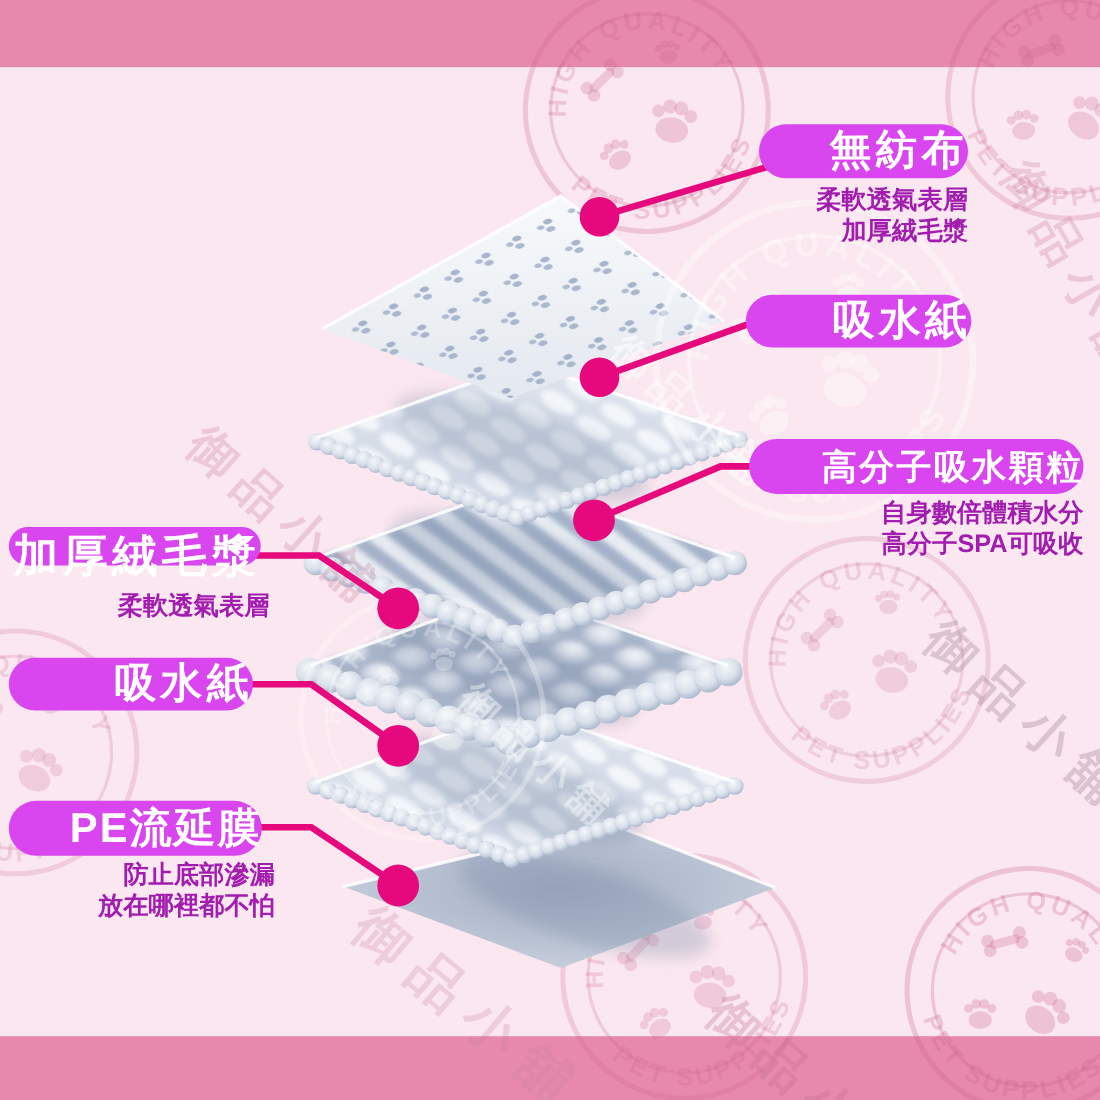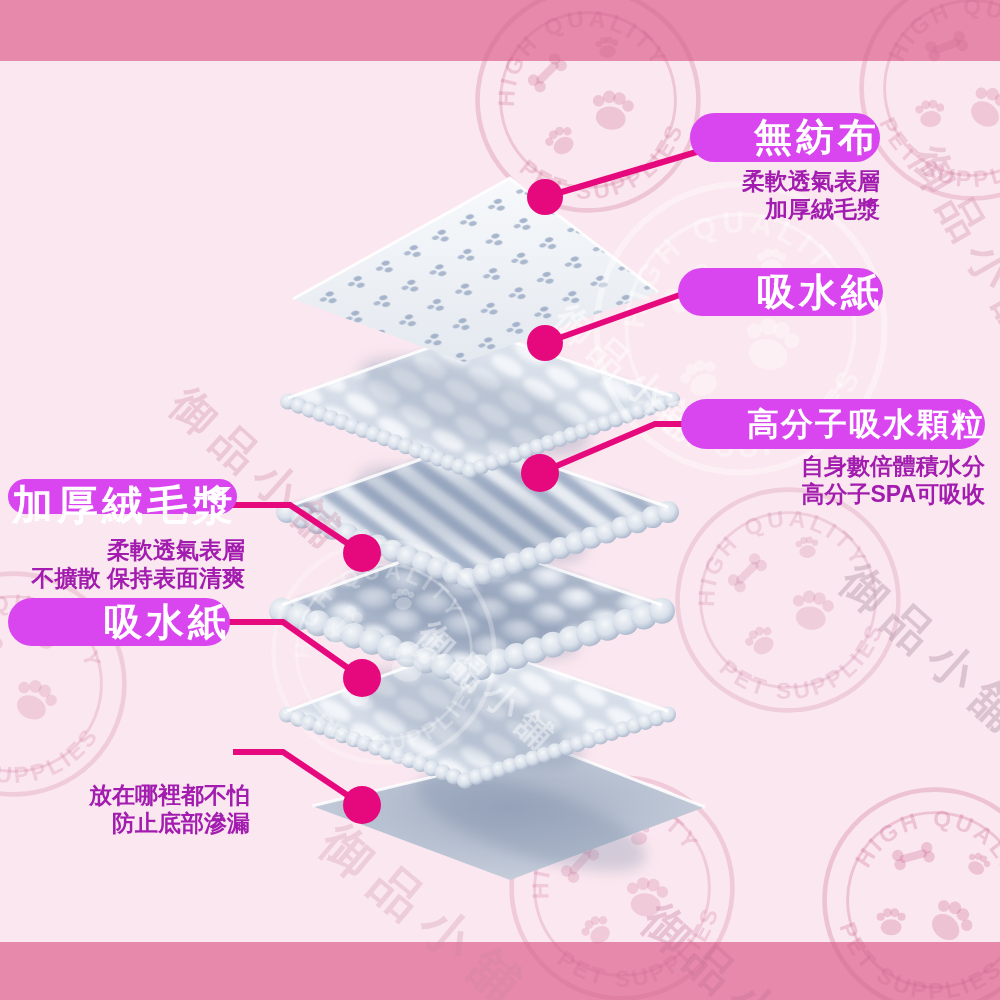--- a/index.html
+++ b/index.html
@@ -332,23 +332,23 @@
 
   <div class="pill" style="left:681px;top:399px;width:304px;height:50px;line-height:50px;font-size:32px;letter-spacing:2px;">高分子吸水顆粒</div>
   <div class="sub" style="left:681px;top:452px;width:304px;">
     <div>自身數倍體積水分</div>
     <div>高分子SPA可吸收</div>
   </div>
 
   <div class="pill" style="left:8px;top:479px;width:229px;height:35px;line-height:52px;font-size:41px;">加厚絨毛漿</div>
   <div class="sub" style="left:0px;top:536px;width:245px;">
     <div>柔軟透氣表層</div>
-    <div>不擴散 保持表面清爽</div>
   </div>
 
   <div class="pill" style="left:8px;top:598px;width:222px;height:48px;line-height:48px;font-size:38px;">吸水紙</div>
 
+  <div class="pill" style="left:8px;top:728px;width:230px;height:50px;line-height:50px;font-size:38px;letter-spacing:2px;">PE流延膜</div>
   <div class="sub" style="left:0px;top:781px;width:250px;">
+    <div>防止底部滲漏</div>
     <div>放在哪裡都不怕</div>
-    <div>防止底部滲漏</div>
   </div>
 
 </div>
 
 </body></html>

